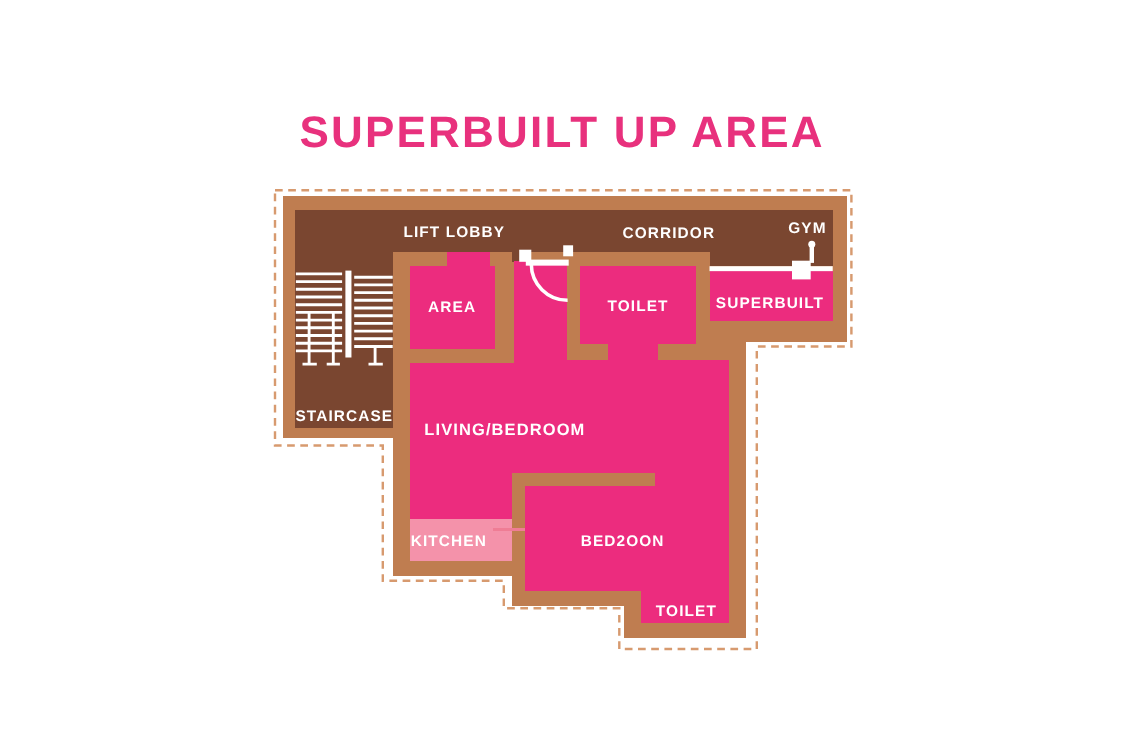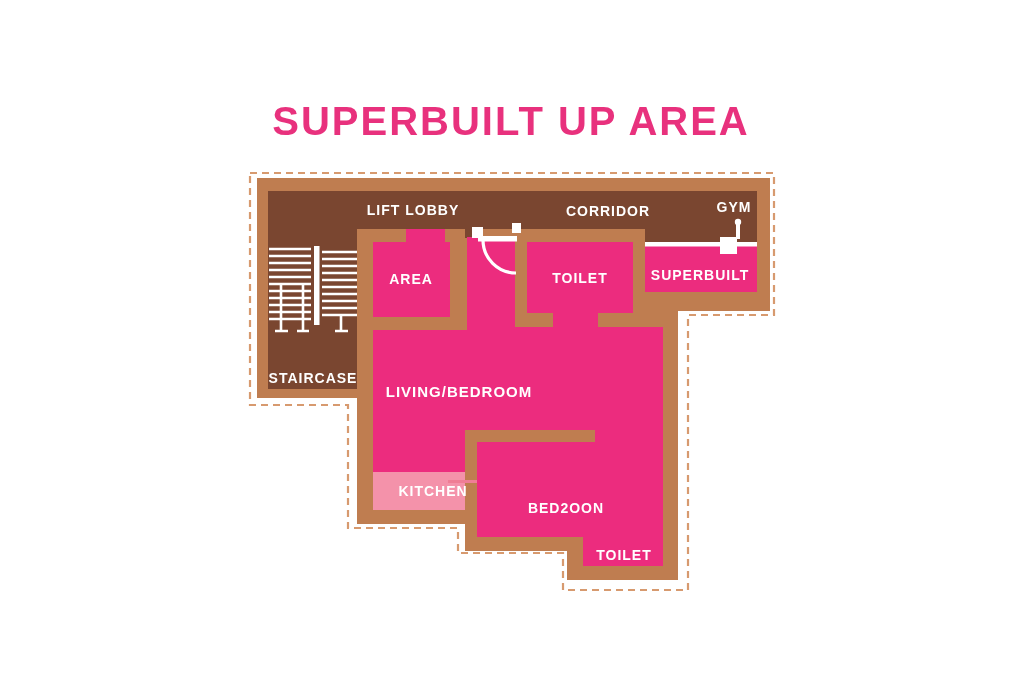--- a/index.html
+++ b/index.html
@@ -99,17 +99,17 @@
   </svg>
 
   <div class="lbl" style="left:413px;top:210px">LIFT LOBBY</div>
   <div class="lbl" style="left:608px;top:211px">CORRIDOR</div>
   <div class="lbl" style="left:734px;top:207px">GYM</div>
   <div class="lbl" style="left:411px;top:279px">AREA</div>
   <div class="lbl" style="left:580px;top:278px">TOILET</div>
   <div class="lbl" style="left:700px;top:275px">SUPERBUILT</div>
   <div class="lbl" style="left:313px;top:378px">STAIRCASE</div>
   <div class="lbl big" style="left:459px;top:391px">LIVING/BEDROOM</div>
-  <div class="lbl" style="left:433px;top:491px">KITCHEN</div>
-  <div class="lbl" style="left:566px;top:508px">BED2OON</div>
+  <div class="lbl" style="left:408px;top:491px">KITCHEN</div>
+  <div class="lbl" style="left:566px;top:491px">BED2OON</div>
   <div class="lbl" style="left:624px;top:555px">TOILET</div>
 
 </div>
 
 </body></html>

